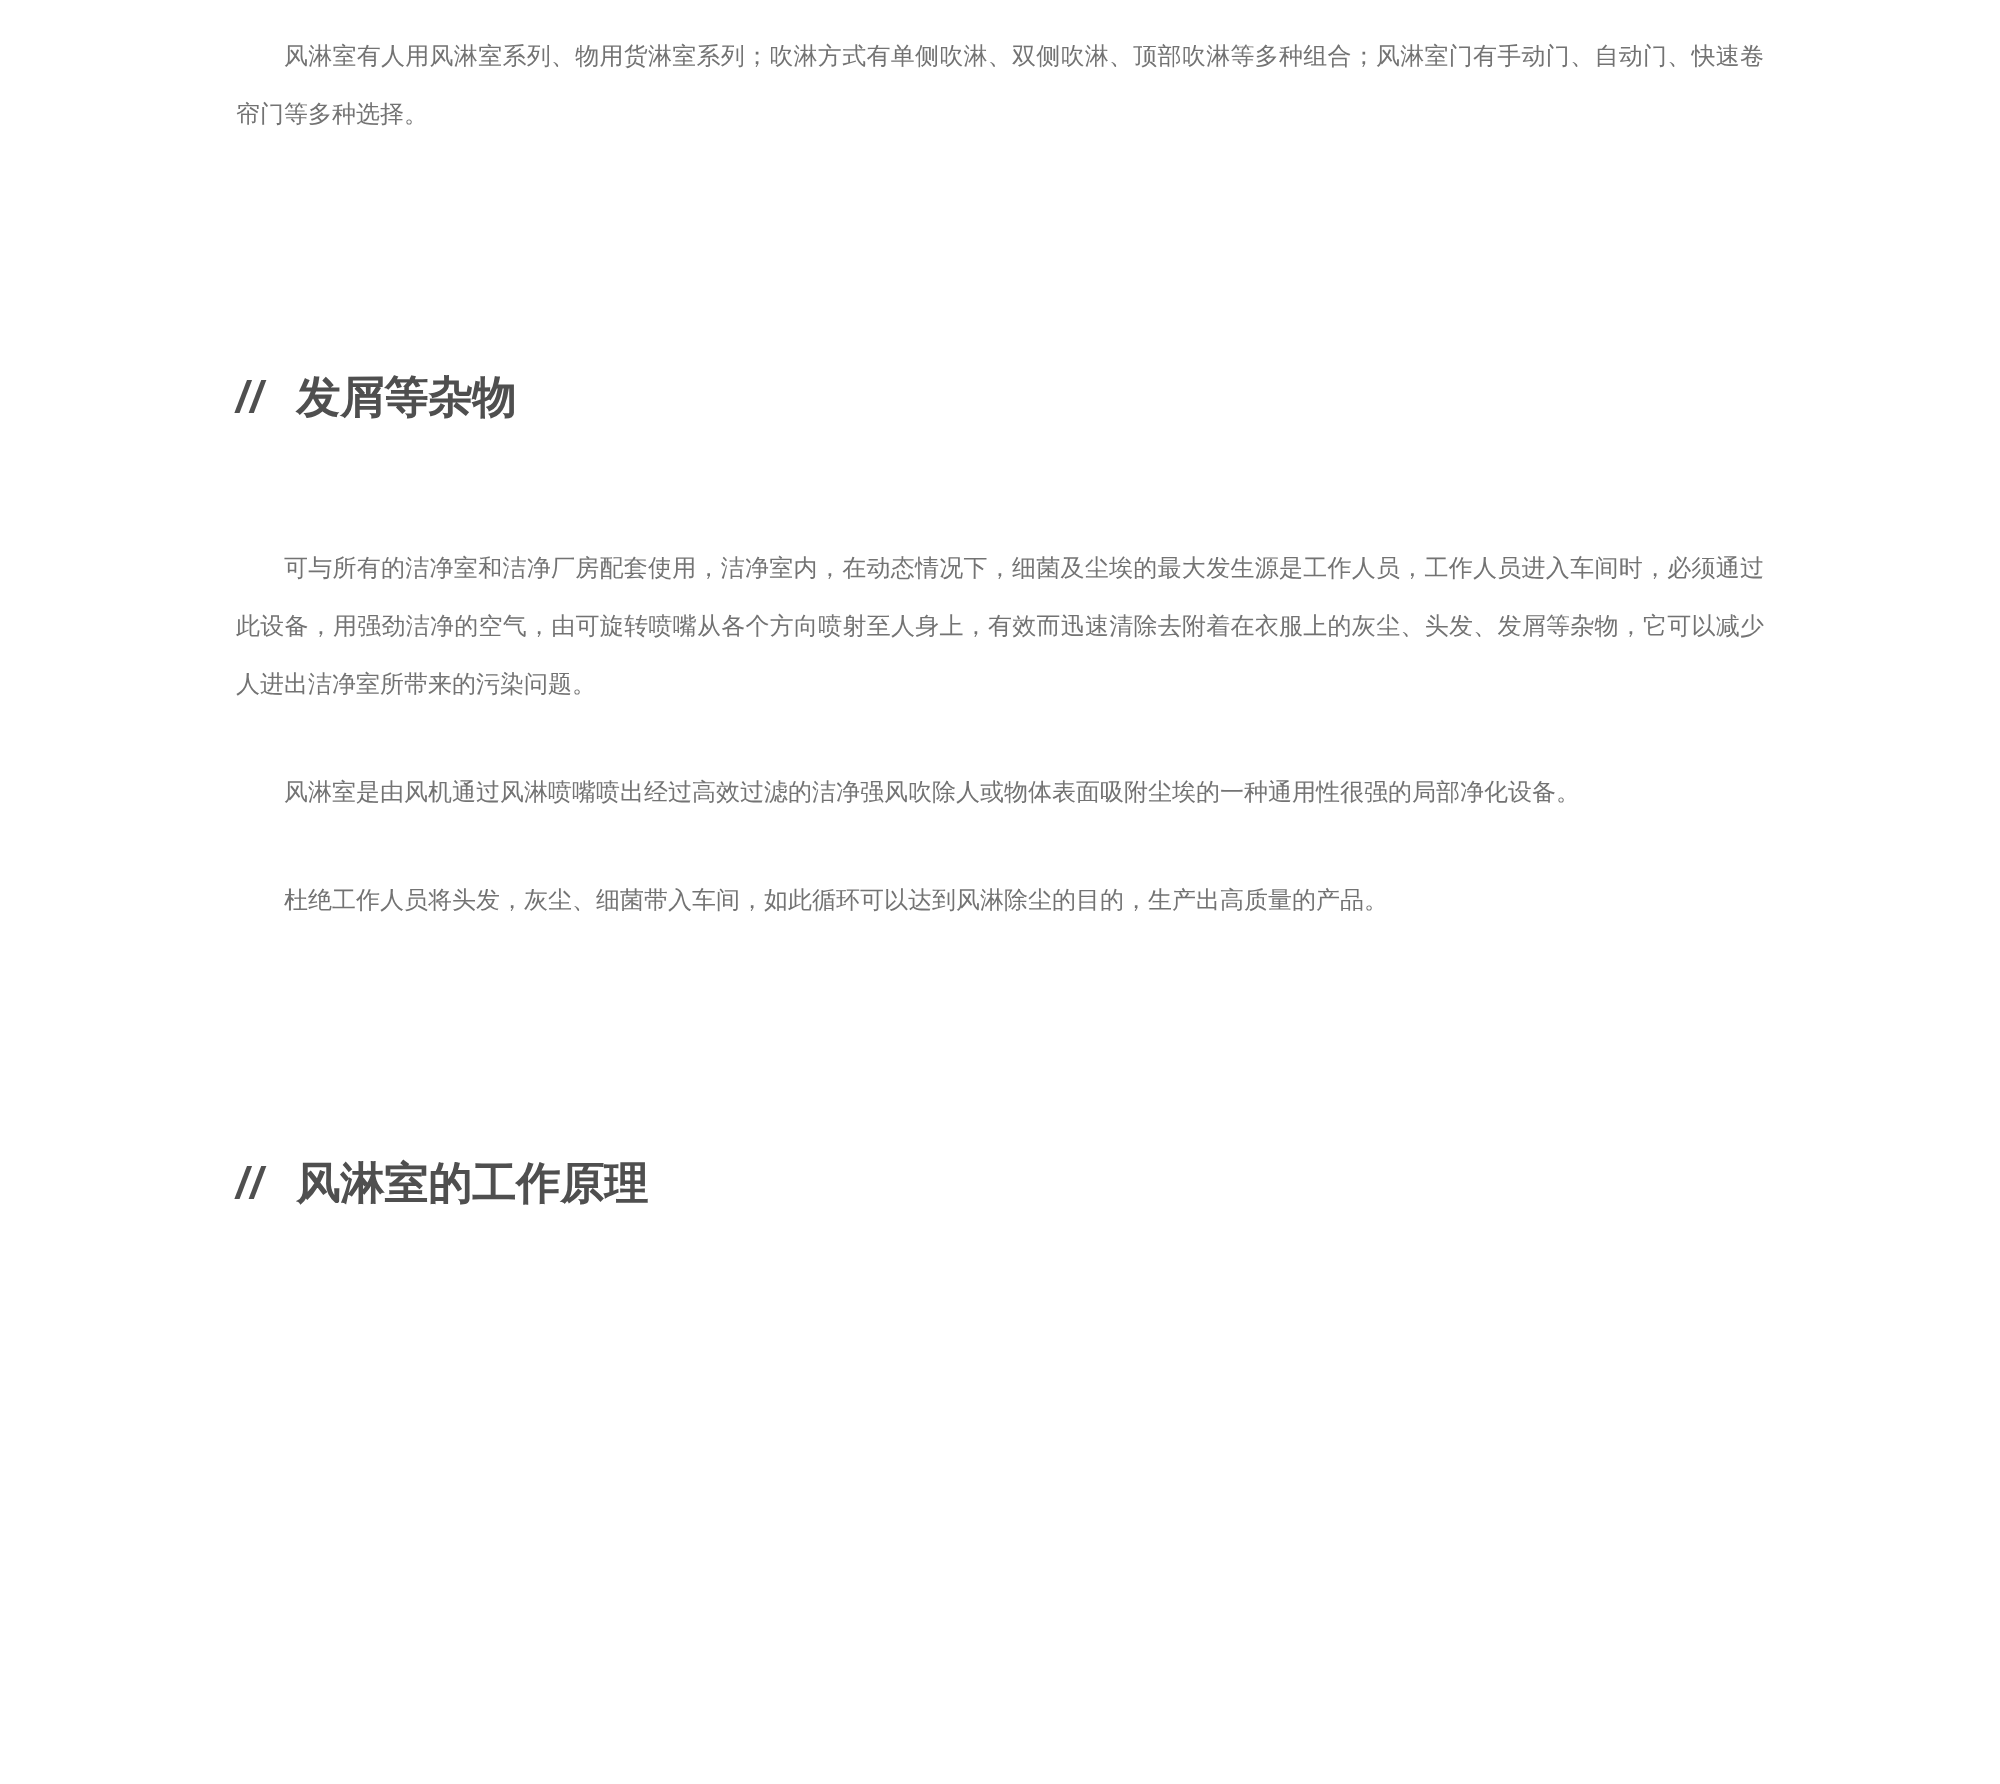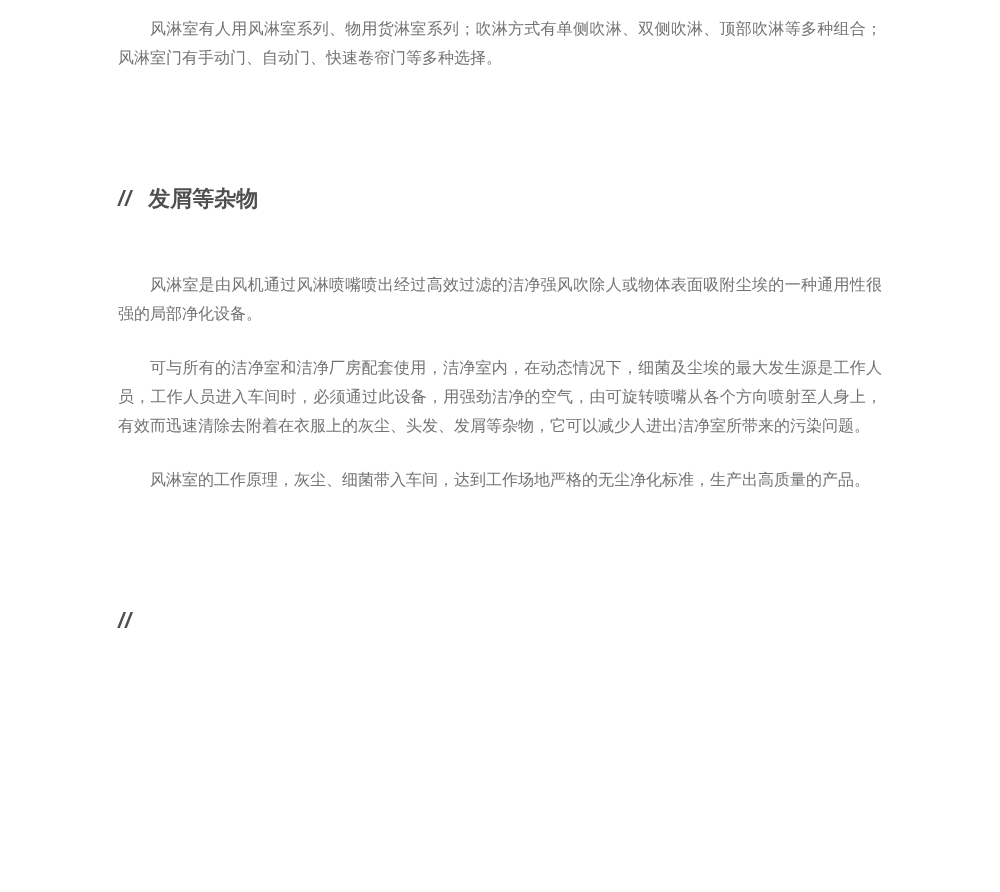--- a/index.html
+++ b/index.html
@@ -14,21 +14,21 @@
     font-family: "Liberation Sans", "DejaVu Sans", sans-serif;
   }
   .page {
     box-sizing: border-box;
     width: 1000px;
     height: 892px;
     padding: 14px 118px 0 118px;
     background: #ffffff;
   }
   .body-para {
-    font-size: 16px;
+    font-size: 12px;
     line-height: 29px;
     color: #737373;
     text-indent: 2em;
     margin: 0 0 25px 0;
     text-align: justify;
   }
   h2.section-heading {
     font-size: 22px;
     line-height: 30px;
     color: #4f4f4f;
@@ -48,24 +48,25 @@
 
 <div class="page">
 
   <p class="body-para">风淋室有人用风淋室系列、物用货淋室系列；吹淋方式有单侧吹淋、双侧吹淋、顶部吹淋等多种组合；风淋室门有手动门、自动门、快速卷帘门等多种选择。</p>
 
   <section>
     <h2 class="section-heading">
       <span class="marker">//</span>
       <span>发屑等杂物</span>
     </h2>
+    <p class="body-para">可与所有的洁净室和洁净厂房配套使用，洁净室内，在动态情况下，细菌及尘埃的最大发生源是工作人员，工作人员进入车间时，必须通过此设备，用强劲洁净的空气，由可旋转喷嘴从各个方向喷射至人身上，有效而迅速清除去附着在衣服上的灰尘、头发、发屑等杂物，它可以减少人进出洁净室所带来的污染问题。</p>
     <p class="body-para">风淋室是由风机通过风淋喷嘴喷出经过高效过滤的洁净强风吹除人或物体表面吸附尘埃的一种通用性很强的局部净化设备。</p>
-    <p class="body-para">可与所有的洁净室和洁净厂房配套使用，洁净室内，在动态情况下，细菌及尘埃的最大发生源是工作人员，工作人员进入车间时，必须通过此设备，用强劲洁净的空气，由可旋转喷嘴从各个方向喷射至人身上，有效而迅速清除去附着在衣服上的灰尘、头发、发屑等杂物，它可以减少人进出洁净室所带来的污染问题。</p>
-    <p class="body-para">风淋室的工作原理，灰尘、细菌带入车间，达到工作场地严格的无尘净化标准，生产出高质量的产品。</p>
+    <p class="body-para">杜绝工作人员将头发，灰尘、细菌带入车间，如此循环可以达到风淋除尘的目的，生产出高质量的产品。</p>
   </section>
 
   <section>
     <h2 class="section-heading">
       <span class="marker">//</span>
+      <span>风淋室的工作原理</span>
     </h2>
   </section>
 
 </div>
 
 </body></html>

